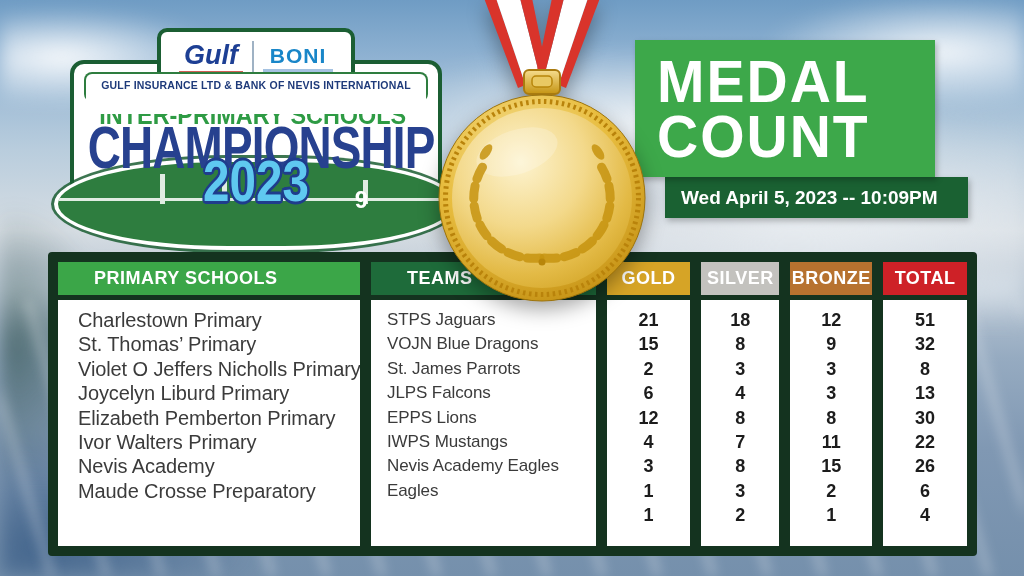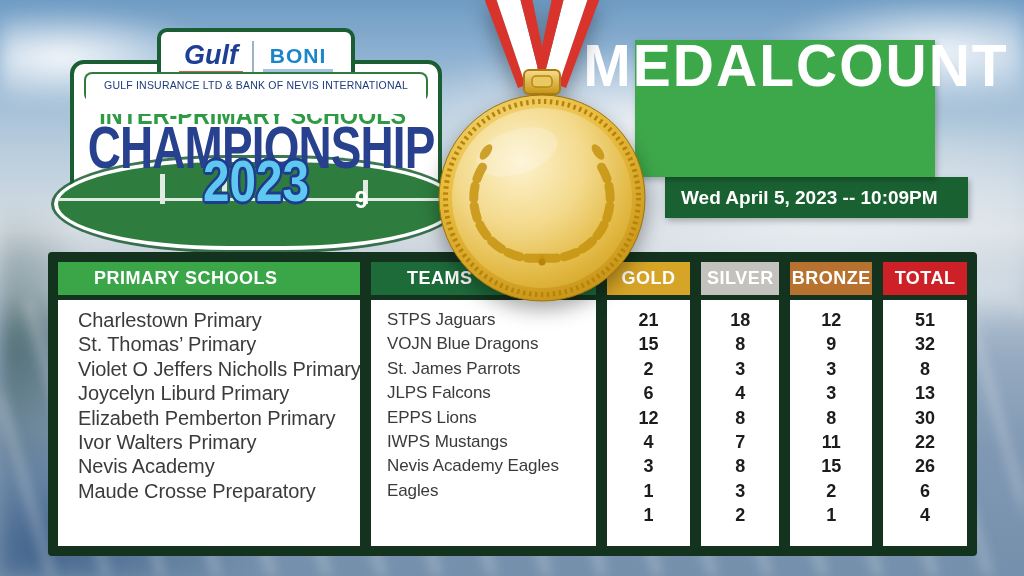--- a/index.html
+++ b/index.html
@@ -45,39 +45,39 @@
     background:#fff;border:4px solid #1B5E33;border-radius:10px;z-index:5;
     display:flex;align-items:center;justify-content:center;gap:9px;}
   .gulf-txt{color:#1D3F94;font-weight:800;font-style:italic;font-size:27px;line-height:1;}
   .gulf-under{width:64px;height:3px;background:#c5342b;margin-top:2px;opacity:.8;}
   .logo-divider{width:2px;height:34px;background:#9fb2c4;}
   .boni-txt{color:#1986c8;font-weight:700;font-size:21px;letter-spacing:1px;line-height:1;}
   .boni-under{width:70px;height:3px;background:#8fb3d9;margin-top:3px;opacity:.8;}
   .sponsor-outer{position:absolute;top:60px;left:26px;right:26px;height:26px;background:#2E7D3F;
     border-radius:8px;padding:2px;z-index:5;}
   .sponsor-inner{background:#fff;border-radius:6px;height:40px;line-height:22px;text-align:center;
-    color:#1E3A7A;font-weight:400;font-size:10.5px;letter-spacing:.2px;white-space:nowrap;}
+    color:#1E3A7A;font-weight:700;font-size:10.5px;letter-spacing:.2px;white-space:nowrap;}
   .event-line1{position:absolute;top:88px;left:0;width:100%;text-align:center;color:#2E9B44;
     font-weight:800;font-size:26px;transform:scaleX(.9);letter-spacing:0;z-index:3;
     white-space:nowrap;}
   .event-line2{position:absolute;top:108px;left:0;width:100%;text-align:center;color:#27418F;
     font-weight:800;font-size:54px;line-height:1;transform:scale(.85,1.08);letter-spacing:-1px;
     z-index:3;white-space:nowrap;}
   .event-year{position:absolute;top:140px;left:0;width:100%;text-align:center;color:#5FC8F0;
     font-weight:800;font-size:58px;line-height:1;transform:scaleX(.82);z-index:4;
     text-shadow:-3px 0 #1F3C8C,3px 0 #1F3C8C,0 -3px #1F3C8C,0 3px #1F3C8C,
                 -2px -2px #1F3C8C,2px 2px #1F3C8C,-2px 2px #1F3C8C,2px -2px #1F3C8C;}
 
   
   .medal-svg{position:absolute;left:422px;top:0;z-index:6;
     filter:drop-shadow(0 8px 10px rgba(0,0,0,.35));}
 
   
   .mc-box{position:absolute;left:635px;top:40px;width:300px;height:137px;background:#3DA84A;
-    z-index:4;padding-left:22px;box-sizing:border-box;display:flex;flex-direction:row;
+    z-index:4;padding-left:22px;box-sizing:border-box;display:flex;flex-direction:column;
     justify-content:center;box-shadow:2px 3px 6px rgba(0,0,0,.25);}
   .mc-line{color:#fff;font-weight:800;font-size:57px;line-height:.95;letter-spacing:2px;
     transform:scaleY(1.05);transform-origin:left center;}
   .mc-date{position:absolute;left:645px;top:177px;width:303px;height:41px;background:#1A6132;
     z-index:3;color:#fff;font-weight:700;font-size:19px;line-height:41px;padding-left:16px;
     box-sizing:border-box;white-space:nowrap;box-shadow:2px 3px 6px rgba(0,0,0,.25);margin-left:20px;}
 
   
   .medal-table{position:absolute;left:48px;top:252px;width:929px;height:304px;background:#14331F;
     border-radius:4px;padding:10px;box-sizing:border-box;display:flex;gap:11px;z-index:5;}

